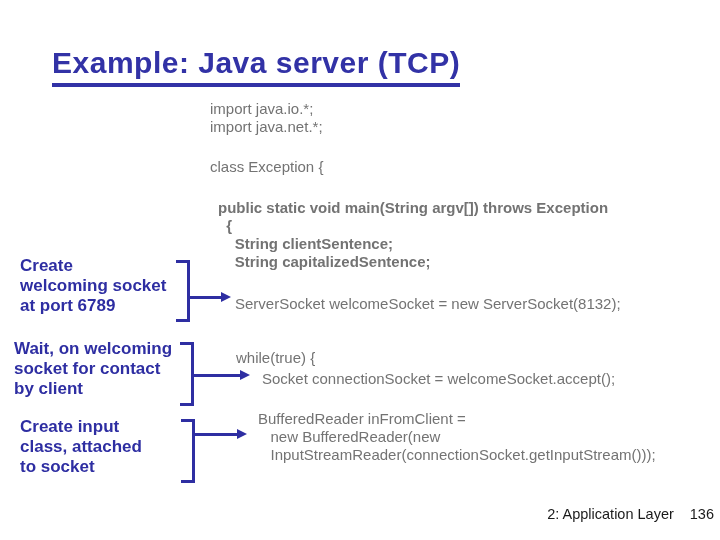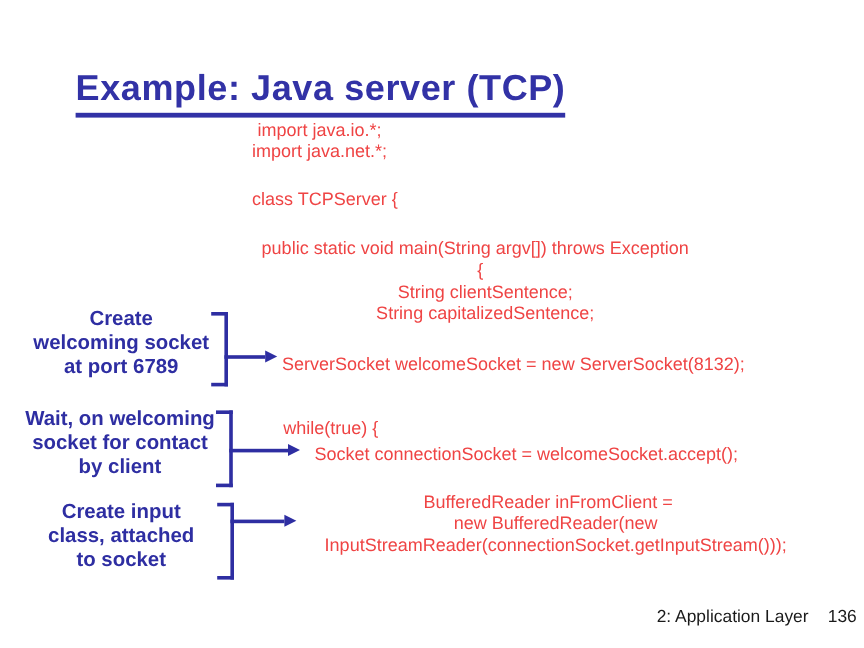--- a/index.html
+++ b/index.html
@@ -10,56 +10,55 @@
     background: #ffffff;
     overflow: hidden;
     font-family: "Liberation Sans", sans-serif;
   }
 
   
   .title {
     position: absolute;
     left: 48px;
     top: 42px;
-    margin: 15px;
+    margin: 4px;
     font-size: 30px;
     font-weight: bold;
     letter-spacing: 0.5px;
     color: #3232a6;
     padding-bottom: 3px;
     border-bottom: 4px solid #3232a6;
   }
 
   
   .code {
     position: absolute;
     margin: 0;
     font-family: "Liberation Sans", sans-serif;
     font-size: 15px;
     line-height: 18px;
-    color: #ef4444;
+    color: #737373;
     white-space: pre;
-    text-align: center;
   }
   .c1 { left: 210px; top: 100px; }
   .c2 { left: 210px; top: 158px; }
-  .c3 { left: 218px; top: 199px; }
+  .c3 { left: 218px; top: 199px; font-weight: bold; }
   .c4 { left: 235px; top: 295px; }
   .c5 { left: 236px; top: 329px; margin-top: 20px; }
   .c6 { left: 262px; top: 370px; }
   .c7 { left: 258px; top: 410px; }
 
   
   .ann-text {
     position: absolute;
     font-weight: bold;
     font-size: 17px;
     line-height: 20px;
     color: #2e2ea2;
-    text-align: center;
+    text-align: left;
     white-space: pre-line;
   }
   .a1-text { left: 20px;  top: 256px; width: 162px; }
   .a2-text { left: 14px;  top: 339px; width: 172px; }
   .a3-text { left: 20px;  top: 417px; width: 162px; }
 
   
   .bracket {
     position: absolute;
     border: 3px solid #2e2ea2;
@@ -106,21 +105,21 @@
 </style>
 </head>
 <body>
 
 <div class="slide">
 
   <h1 class="title">Example: Java server (TCP)</h1>
 
   <pre class="code c1">import java.io.*;
 import java.net.*;</pre>
-  <pre class="code c2">class TCPServer {</pre>
+  <pre class="code c2">class Exception {</pre>
   <pre class="code c3">public static void main(String argv[]) throws Exception
   {
     String clientSentence;
     String capitalizedSentence;</pre>
   <pre class="code c4">ServerSocket welcomeSocket = new ServerSocket(8132);</pre>
   <pre class="code c5">while(true) {</pre>
   <pre class="code c6">Socket connectionSocket = welcomeSocket.accept();</pre>
   <pre class="code c7">BufferedReader inFromClient =
    new BufferedReader(new
    InputStreamReader(connectionSocket.getInputStream()));</pre>

